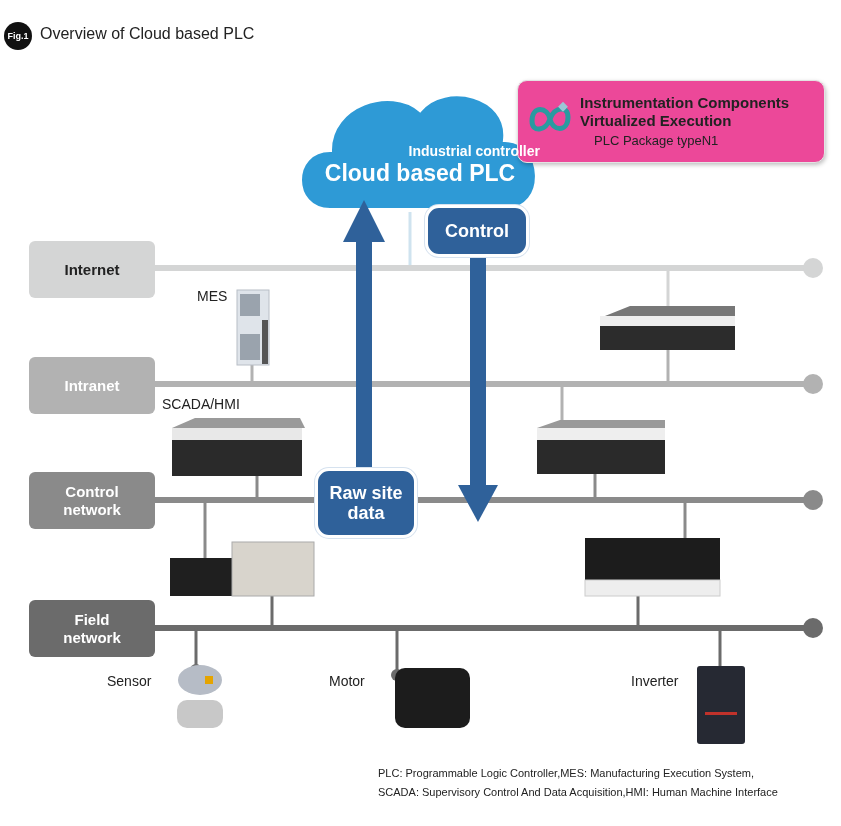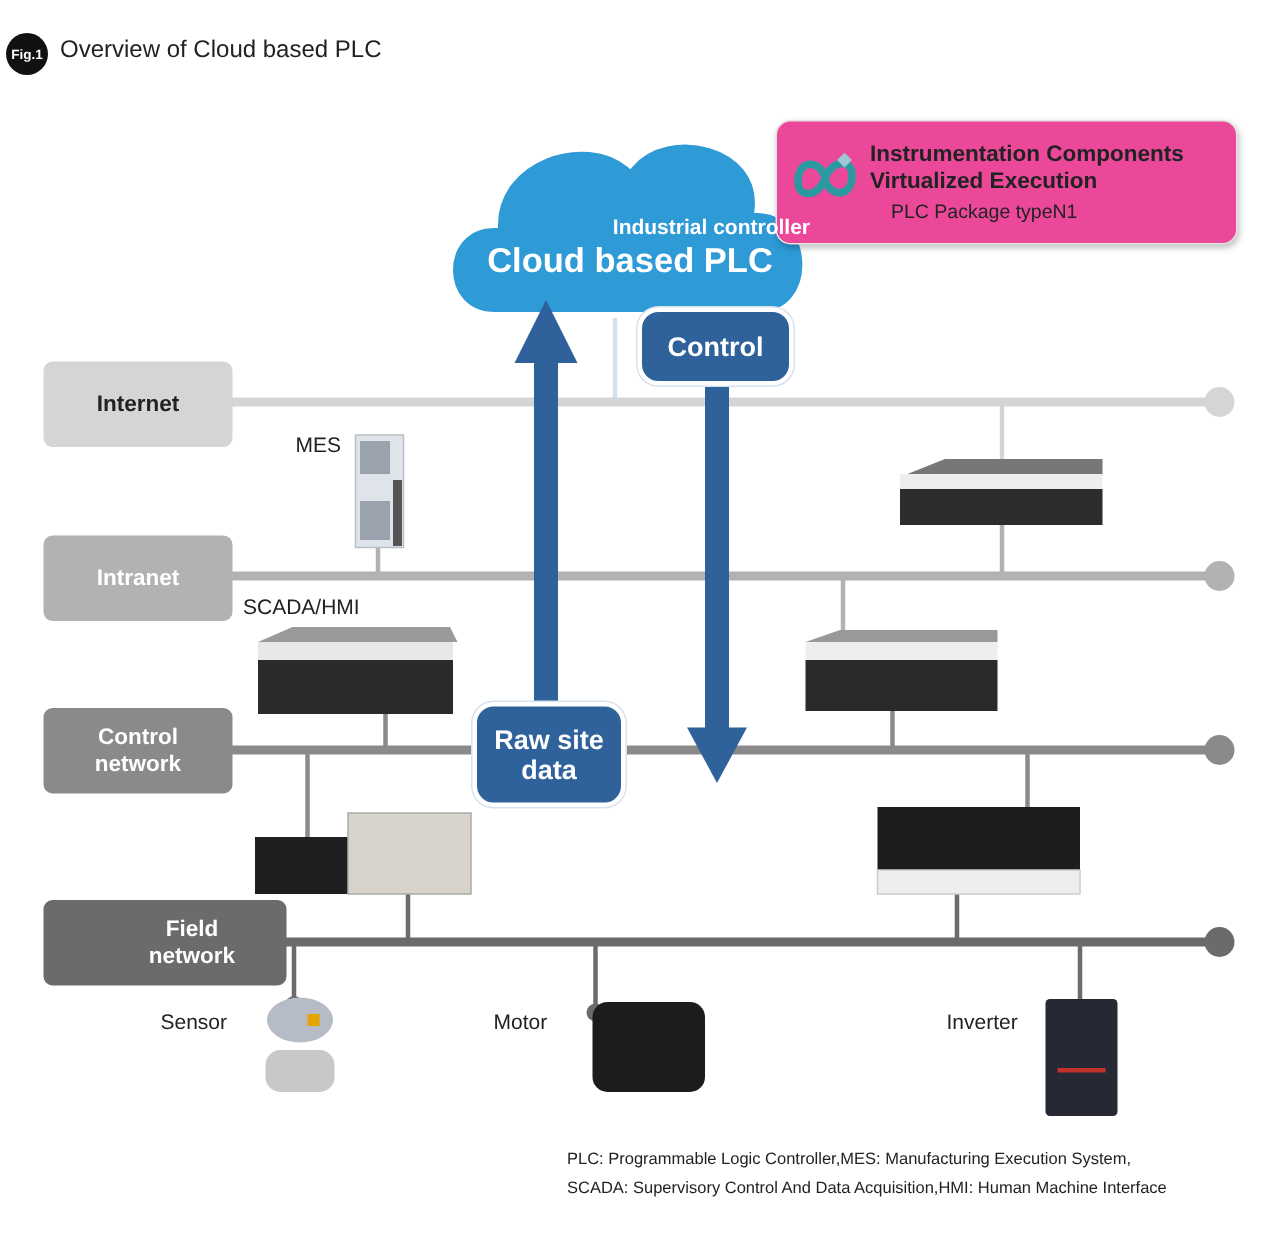--- a/index.html
+++ b/index.html
@@ -151,21 +151,21 @@
 <div class="abs net-label" style="top:241px; height:57px; background:#d4d5d5; color:#222;">
   <span>Internet</span>
 </div>
 <div class="abs net-label" style="top:357px; height:57px; background:#b2b2b2; color:#fff;">
   <span>Intranet</span>
 </div>
 <div class="abs net-label" style="top:472px; height:57px; background:#8a8a8a; color:#fff; flex-direction:column;">
   <span>Control</span>
   <span>network</span>
 </div>
-<div class="abs net-label" style="top:600px; height:57px; background:#6b6b6b; color:#fff; flex-direction:column;padding-left:36px;">
+<div class="abs net-label" style="top:600px; height:57px; background:#6b6b6b; color:#fff; flex-direction:column;">
   <span>Field</span>
   <span>network</span>
 </div>
 
 <div class="abs dev-label" style="left:197px; top:288px;">MES</div>
 <div class="abs dev-label" style="left:162px; top:396px;">SCADA/HMI</div>
 <div class="abs dev-label" style="left:107px; top:673px;">Sensor</div>
 <div class="abs dev-label" style="left:329px; top:673px;">Motor</div>
 <div class="abs dev-label" style="left:631px; top:673px;">Inverter</div>
 

